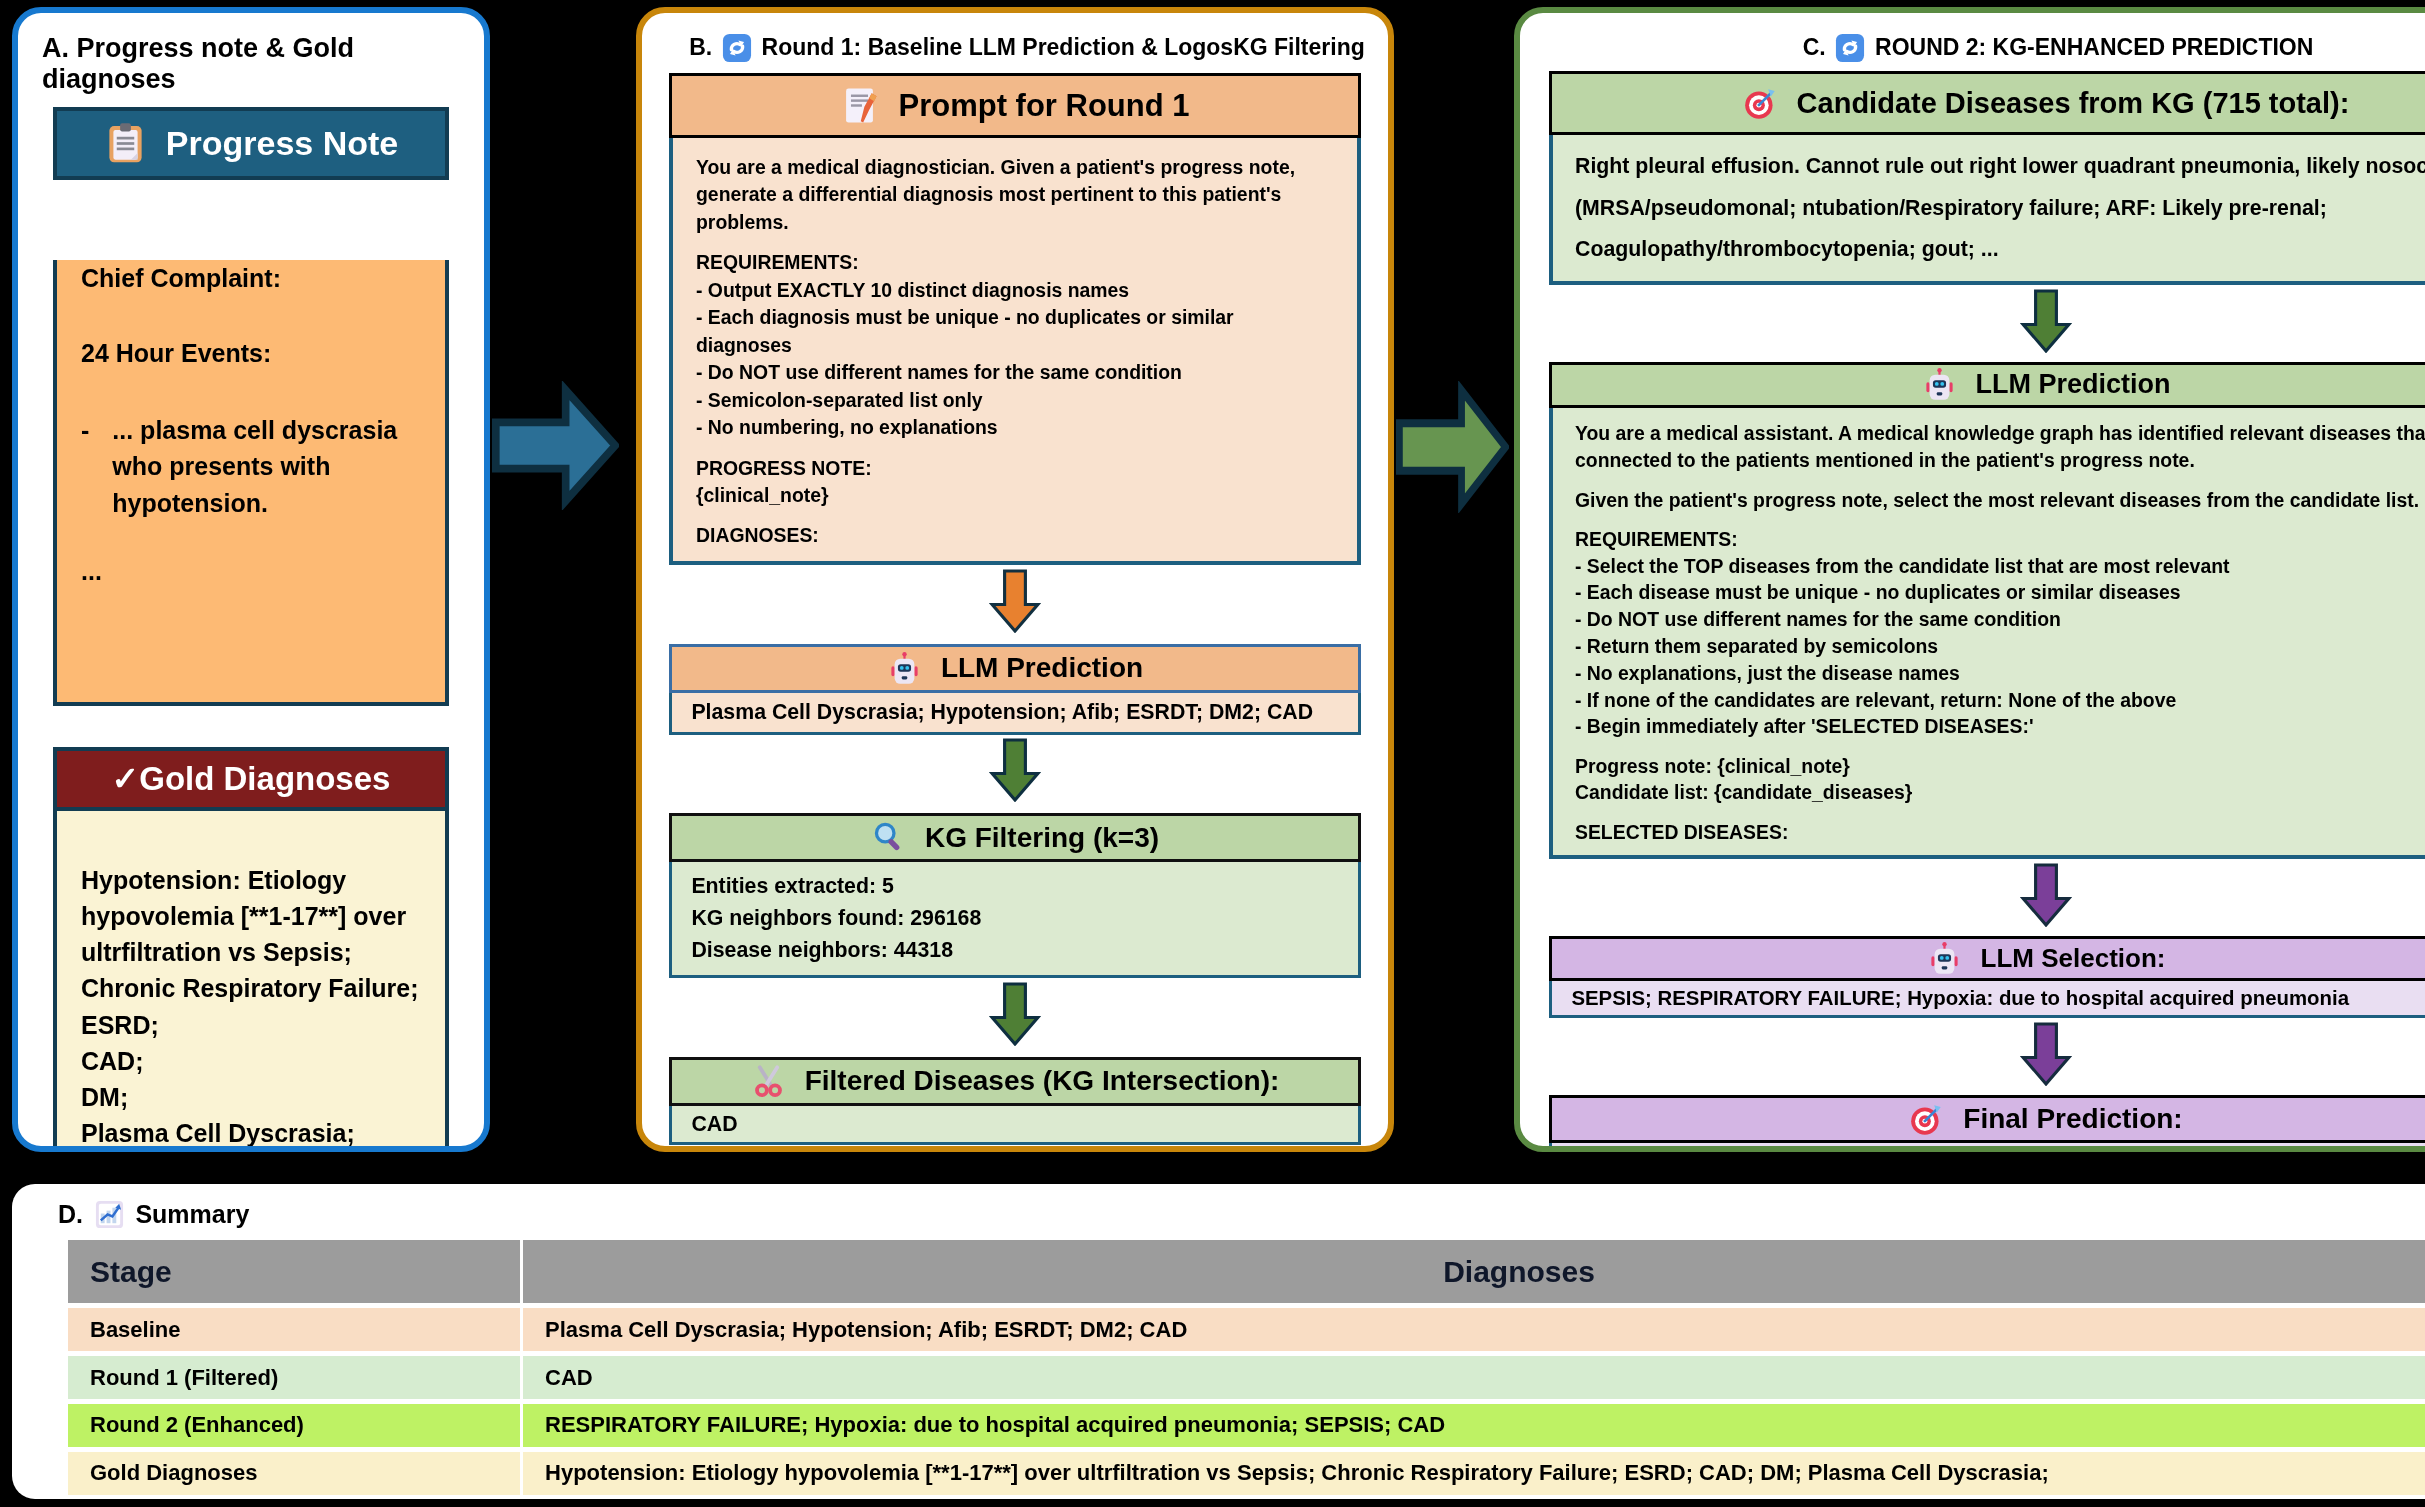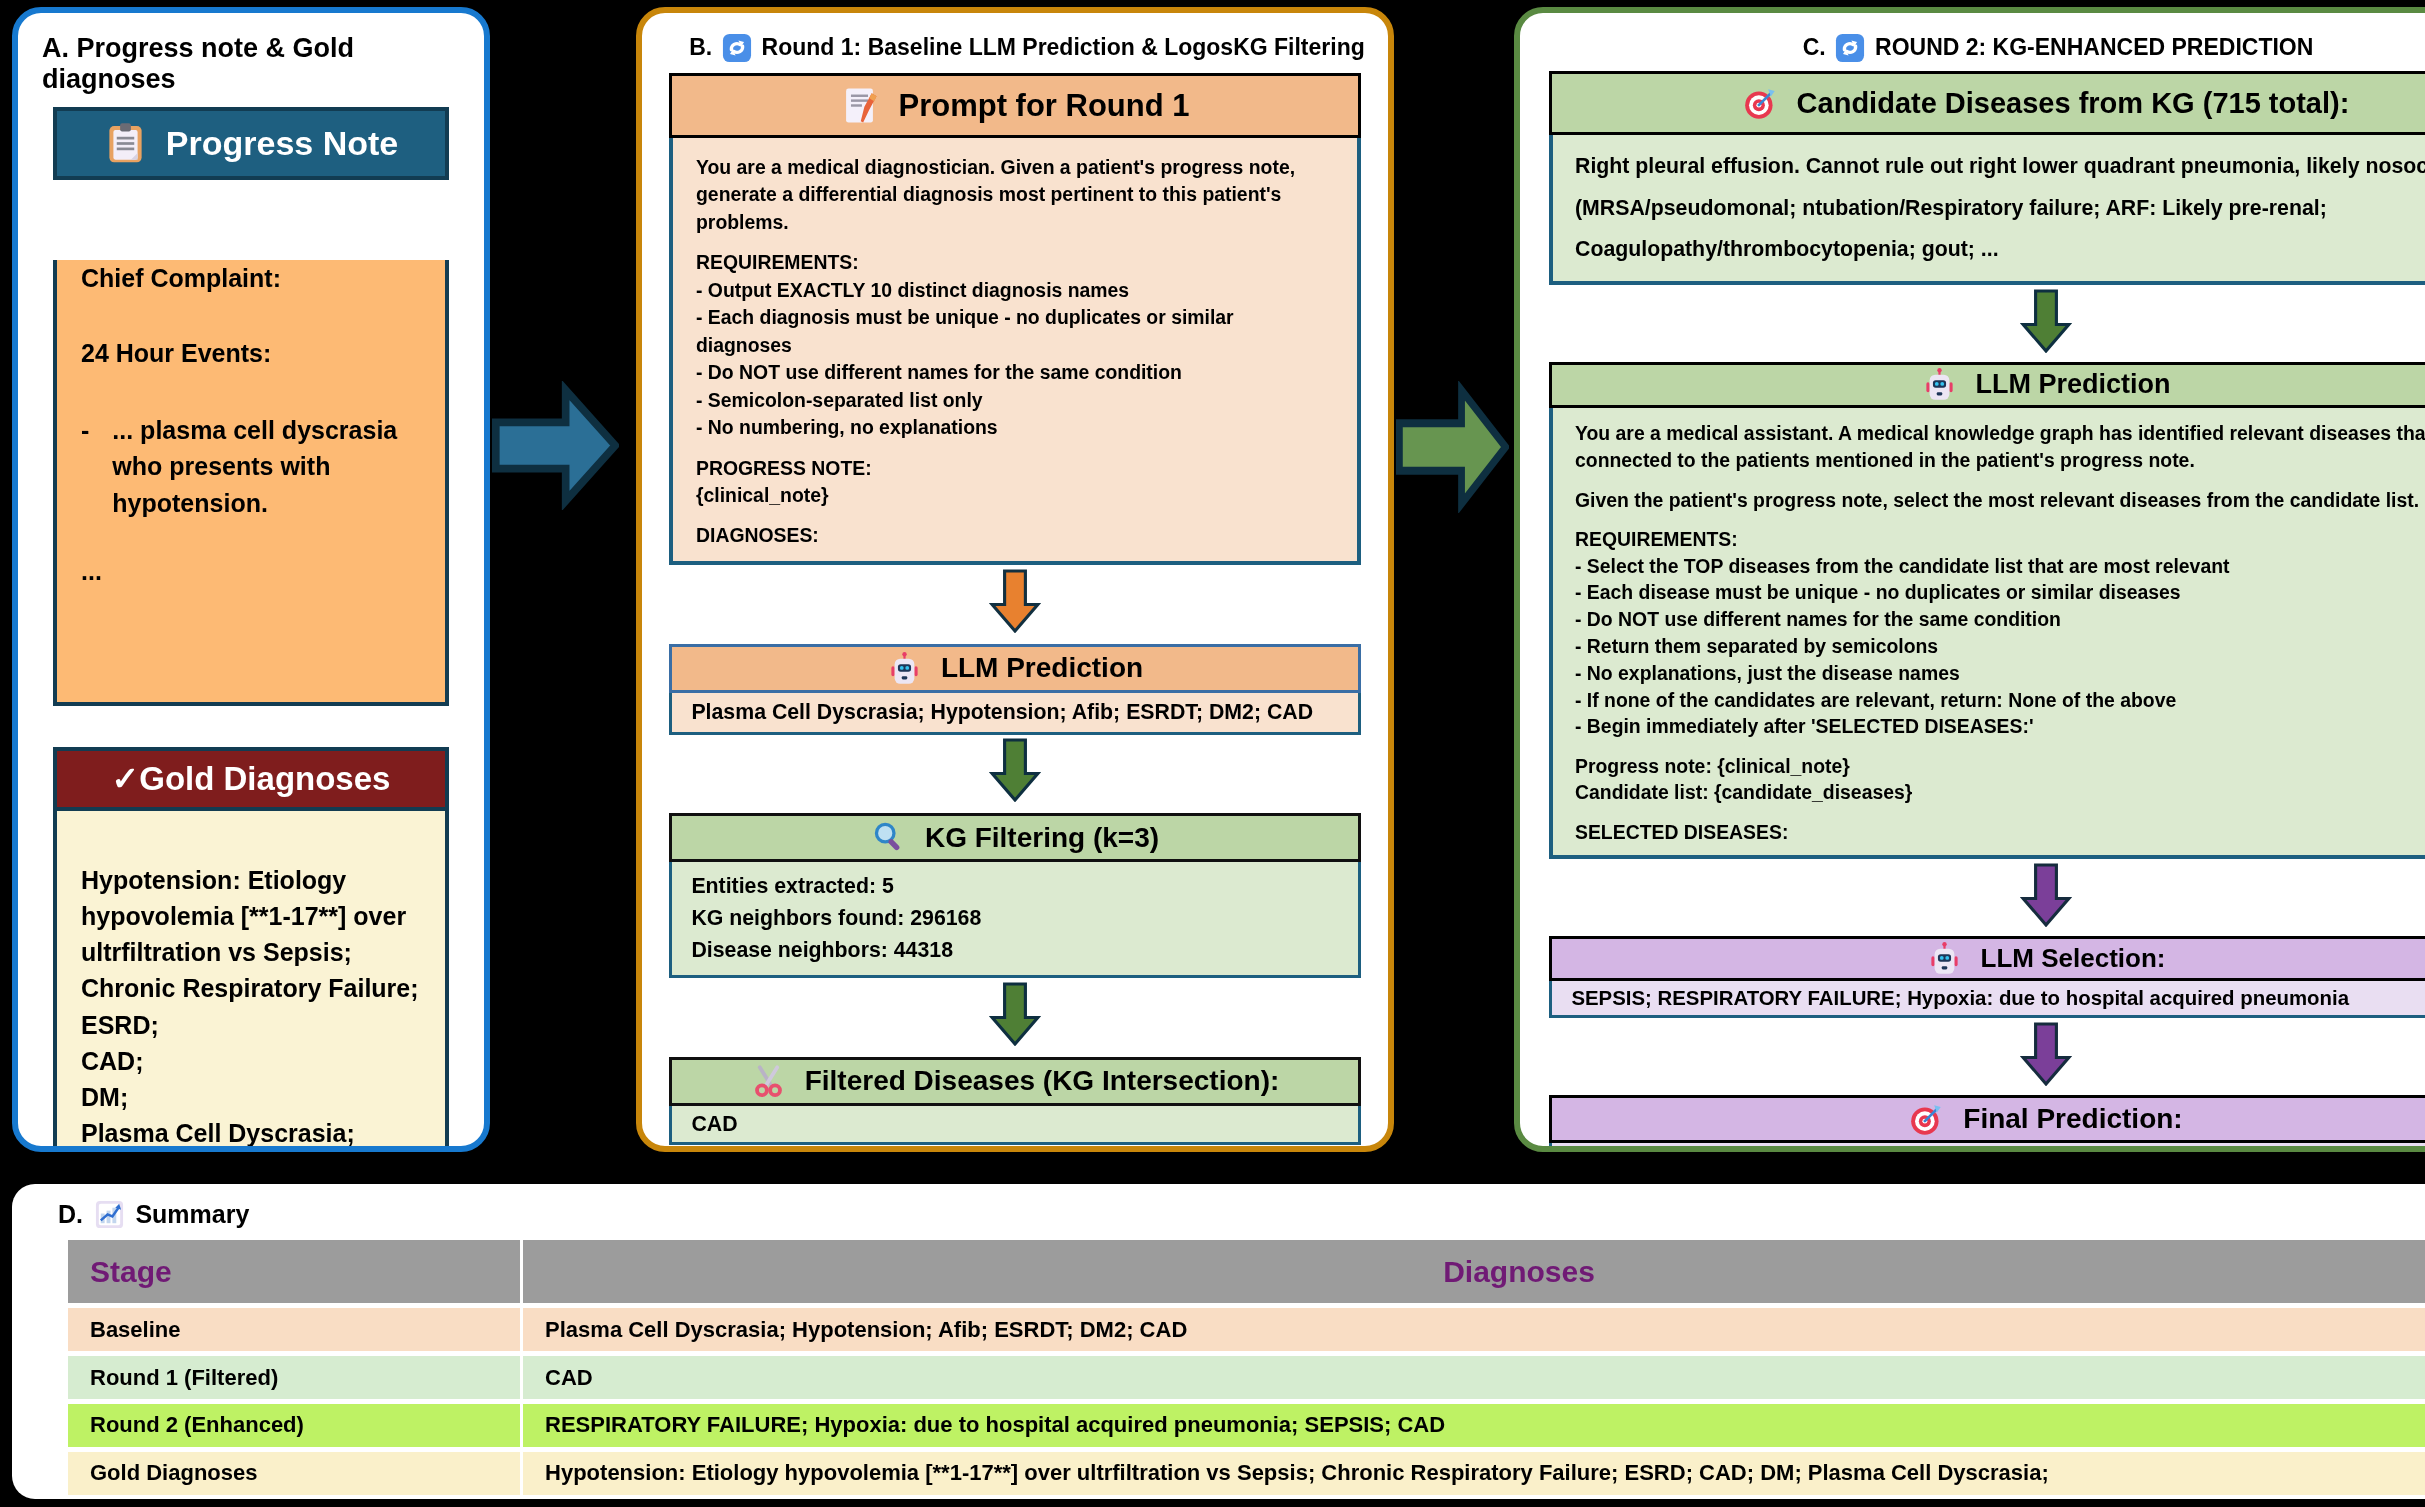--- a/index.html
+++ b/index.html
@@ -131,21 +131,21 @@
 
   
   .pd-title {
     display:flex; align-items:center; gap:10.7px;
     font-size:25px; font-weight:bold; margin:14.6px 0 0 46px;
   }
   .pd-title .t-icon { width:31px; height:31px; }
   .sum-table { margin:10.7px 63px 0 56px; }
   .srow { display:flex; width:100%; }
   .shead { height:63px; margin-bottom:1.9px; }
-  .shead .scell { background:#9c9c9c; color:#701a75; font-size:30px; font-weight:bold; }
+  .shead .scell { background:#9c9c9c; color:#0f172a; font-size:30px; font-weight:bold; }
   .scell { display:flex; align-items:center; }
   .c-stage { width:18.5%; padding-left:22px; margin-right:2.9px; }
   .c-diag  { width:81.5%; padding-left:22px; }
   .shead .c-diag { justify-content:center; padding-left:0; }
   .sdata { height:43px; margin-top:4.9px; font-size:22px; font-weight:bold; }
   .r-baseline .scell { background:#f9ddc4; }
   .r-round1  .scell { background:#d6ecd0; }
   .r-round2  .scell { background:#bef264;text-align:center; }
   .r-gold    .scell { background:#faf0ca; }
 </style>

